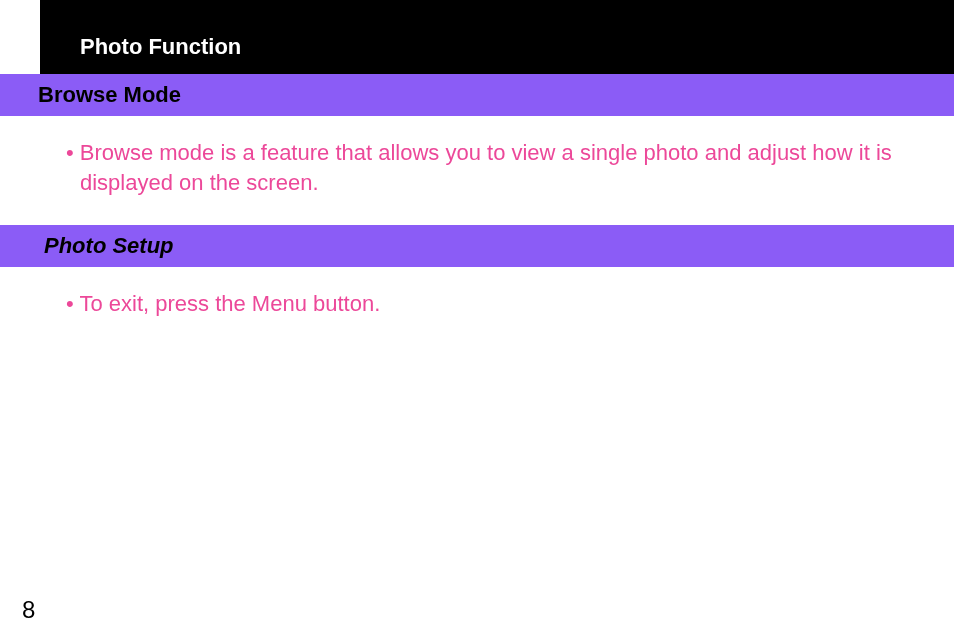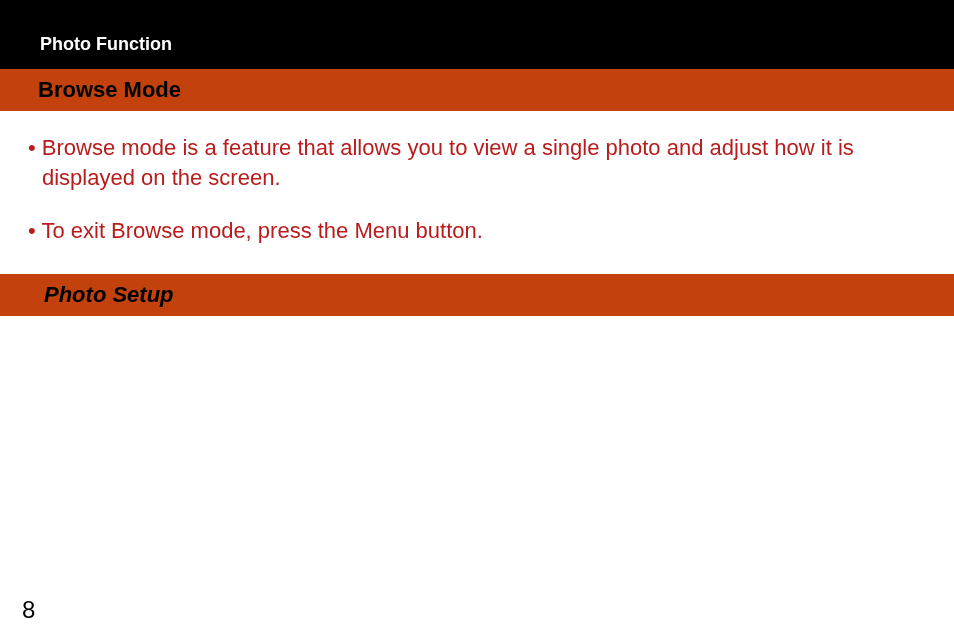--- a/index.html
+++ b/index.html
@@ -7,40 +7,42 @@
       width: 954px;
       height: 636px;
       font-family: Arial, Helvetica, sans-serif;
       background: #ffffff;
       position: relative;
     }
     .header-bar {
       background: #000000;
       color: #ffffff;
       font-weight: bold;
-      font-size: 18px;
+      font-size: 22px;
       padding: 34px 0 14px 40px;
+      margin-left: 40px;
     }
     .section-bar {
-      background: #c2410c;
+      background: #8b5cf6;
       color: #000000;
       font-weight: bold;
       font-size: 22px;
       padding: 8px 9px 8px 38px;
     }
     .content {
       padding: 22px 28px 10px 28px;
     }
     .bullet-item {
       font-size: 22px;
       line-height: 1.35;
-      color: #b91c1c;
+      color: #ec4899;
       margin-bottom: 24px;
       padding-left: 14px;
       text-indent: -14px;
+      margin-left: 38px;
     }
     .bullet-item:last-child {
       margin-bottom: 18px;
     }
     .section2 {
       padding-left: 44px;
       font-style: italic;
     }
     .page-number {
       position: absolute;
@@ -63,25 +65,25 @@
 </div>
 
 <div class="section-bar">
   <span>Browse Mode</span>
 </div>
 
 <div class="content">
   <div class="bullet-item">
     <span>• Browse mode is a feature that allows you to view a single photo and adjust how it is displayed on the screen.</span>
   </div>
-  <div class="bullet-item">
-    <span>• To exit Browse mode, press the Menu button.</span>
-  </div>
 </div>
 
 <div class="section-bar section2">
   <span>Photo Setup</span>
 </div>
 
 <div class="content">
+  <div class="bullet-item">
+    <span>• To exit, press the Menu button.</span>
+  </div>
 </div>
 
 <div class="page-number">8</div>
 
 </body></html>

